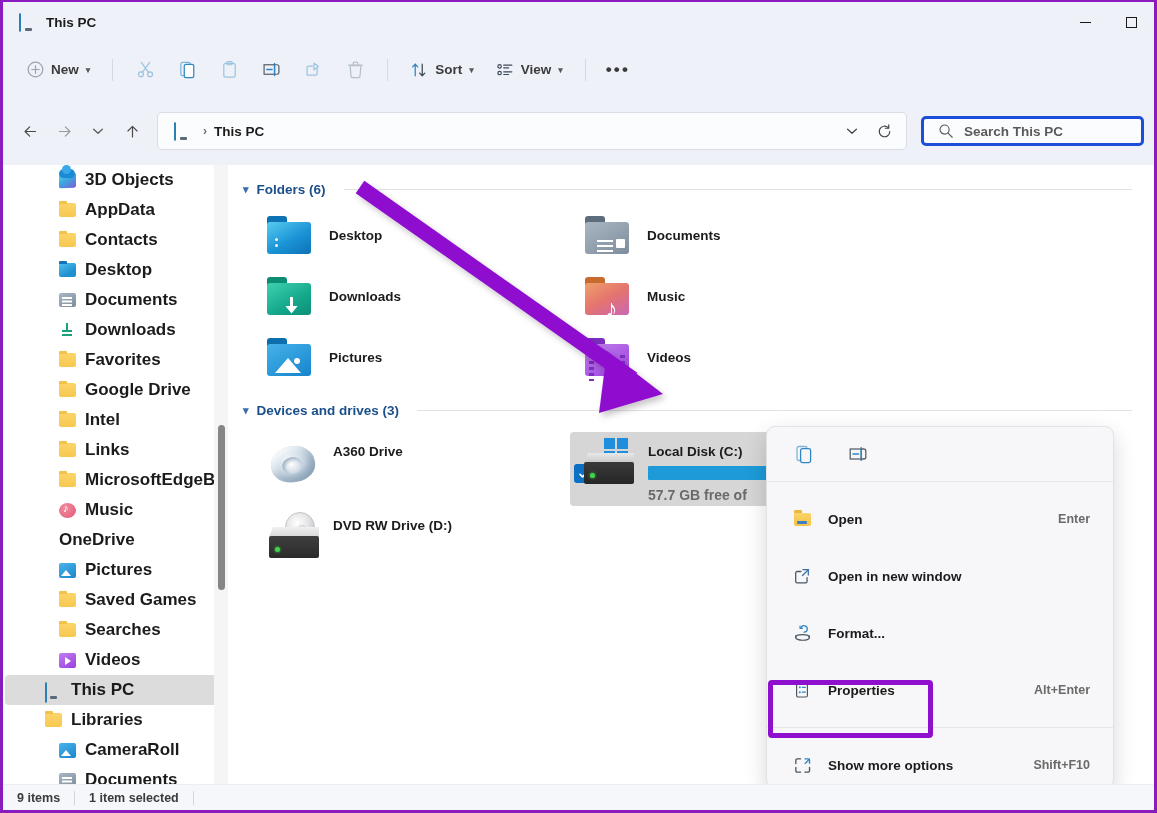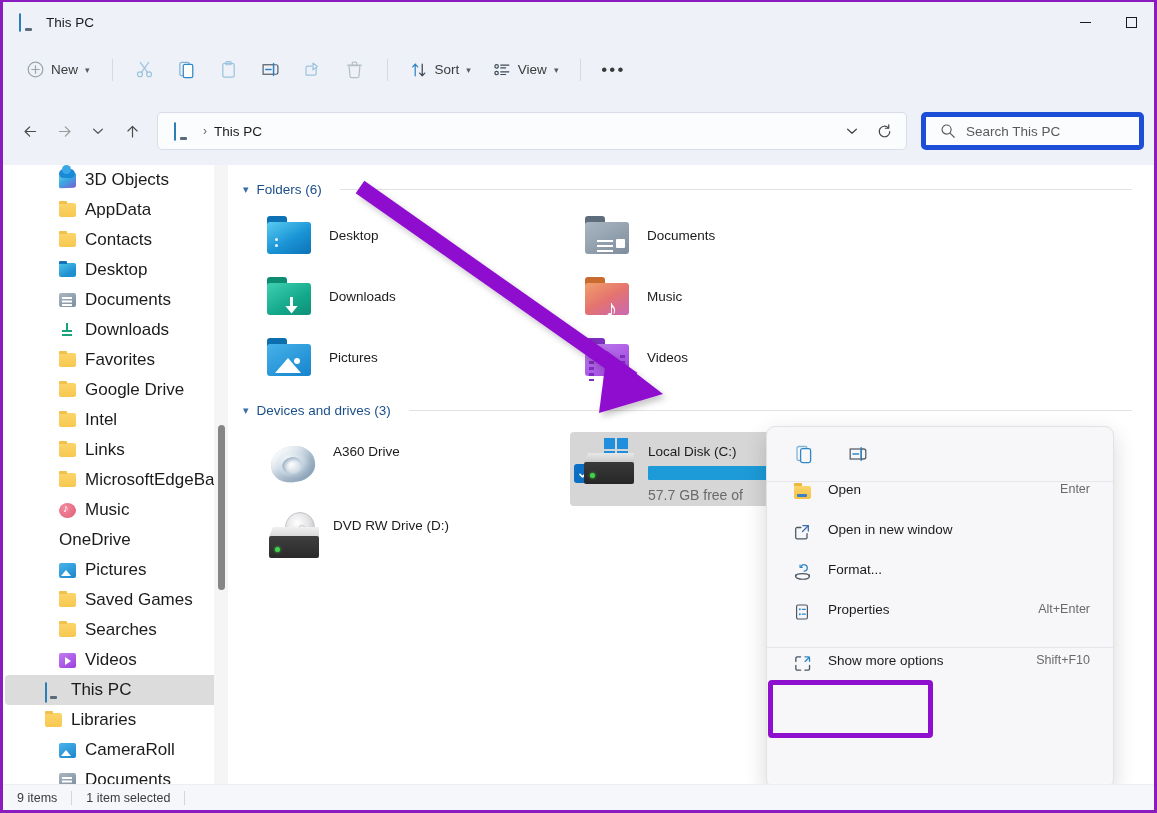--- a/index.html
+++ b/index.html
@@ -11,20 +11,21 @@
   }
   #app {
     position: relative;
     width: 1157px; height: 813px;
     border-left: 3px solid #8a1bbf;
     border-right: 3px solid #8a1bbf;
     border-top: 2px solid #8a1bbf;
     border-bottom: 3px solid #8a1bbf;
     background: #be185d;
     overflow: hidden;
+    font-weight: bold;
   }
 
   
   .titlebar {
     position: absolute; top: 0; left: 0; right: 0; height: 40px;
     background: #eef1f8;
     display: flex; align-items: center;
   }
   .title-left { display: flex; align-items: center; gap: 8px; padding-left: 16px; }
   .pc-icon {
@@ -94,22 +95,22 @@
     background: #5c6b7a; border-radius: 1px;
   }
   .crumb-sep { color: #6a6a6a; font-size: 12px; margin: 0 7px; }
   .crumb-text { font-size: 13.5px; color: #1b1b1b; }
   .addr-right { margin-left: auto; display: flex; align-items: center; }
   .addr-icon-btn {
     width: 32px; height: 32px; display: flex; align-items: center; justify-content: center;
     border-radius: 4px; color: #444;
   }
   .searchbox {
-    margin-left: 14px; height: 38px; flex: 1 1 auto;
-    background: #fbfcfe; border: 5px solid #1d4ed8; border-radius: 5px;
+    margin-left: 14px; height: 30px; flex: 1 1 auto;
+    background: #fbfcfe; border: 3px solid #1d4ed8; border-radius: 5px;
     display: flex; align-items: center; gap: 10px; padding: 0 14px;
   }
   .search-ph { font-size: 13.5px; color: #5a5a5a; }
 
   
   .sidebar {
     position: absolute; top: 163px; left: 0; width: 228px; bottom: 26px;
     background: #ffffff; overflow: hidden;
   }
   .side-item {
@@ -324,22 +325,22 @@
     background: #f7f7f9; border: 1px solid #e2e2e6; border-radius: 9px;
     box-shadow: 0 8px 22px rgba(0,0,0,0.16); overflow: hidden;
   }
   .ctx-iconrow { height: 54px; display: flex; align-items: center; padding-left: 18px; gap: 16px; }
   .ctx-icon-btn {
     width: 38px; height: 34px; display: flex; align-items: center; justify-content: center;
     border-radius: 5px;
   }
   .ctx-div { height: 1px; background: #e6e6ea; margin: 0 0px; }
   .ctx-item {
-    height: 40px; display: flex; align-items: flex-start; padding: 0 18px 0 20px;
-    position: relative; border-radius: 5px; margin: 0 5px;
+    height: 40px; display: flex; align-items: center; padding: 0 18px 0 20px;
+    position: relative; border-radius: 5px; margin: 17px 5px;
   }
   .ctx-ico { width: 20px; height: 20px; flex: 0 0 20px; margin-right: 16px;
              display:flex; align-items:center; justify-content:center; }
   .ctx-label { font-size: 13.5px; color: #1b1b1b; }
   .ctx-short { margin-left: auto; font-size: 12.5px; color: #6a6a6a; }
   .ctx-folder-ic {
     width:17px; height:13px; background: linear-gradient(180deg,#fbd46a,#f4c247);
     border-radius:1px 2px 2px 2px; position:relative;
   }
   .ctx-folder-ic::before { content:''; position:absolute; top:-2.5px; left:0; width:8px; height:3px;

